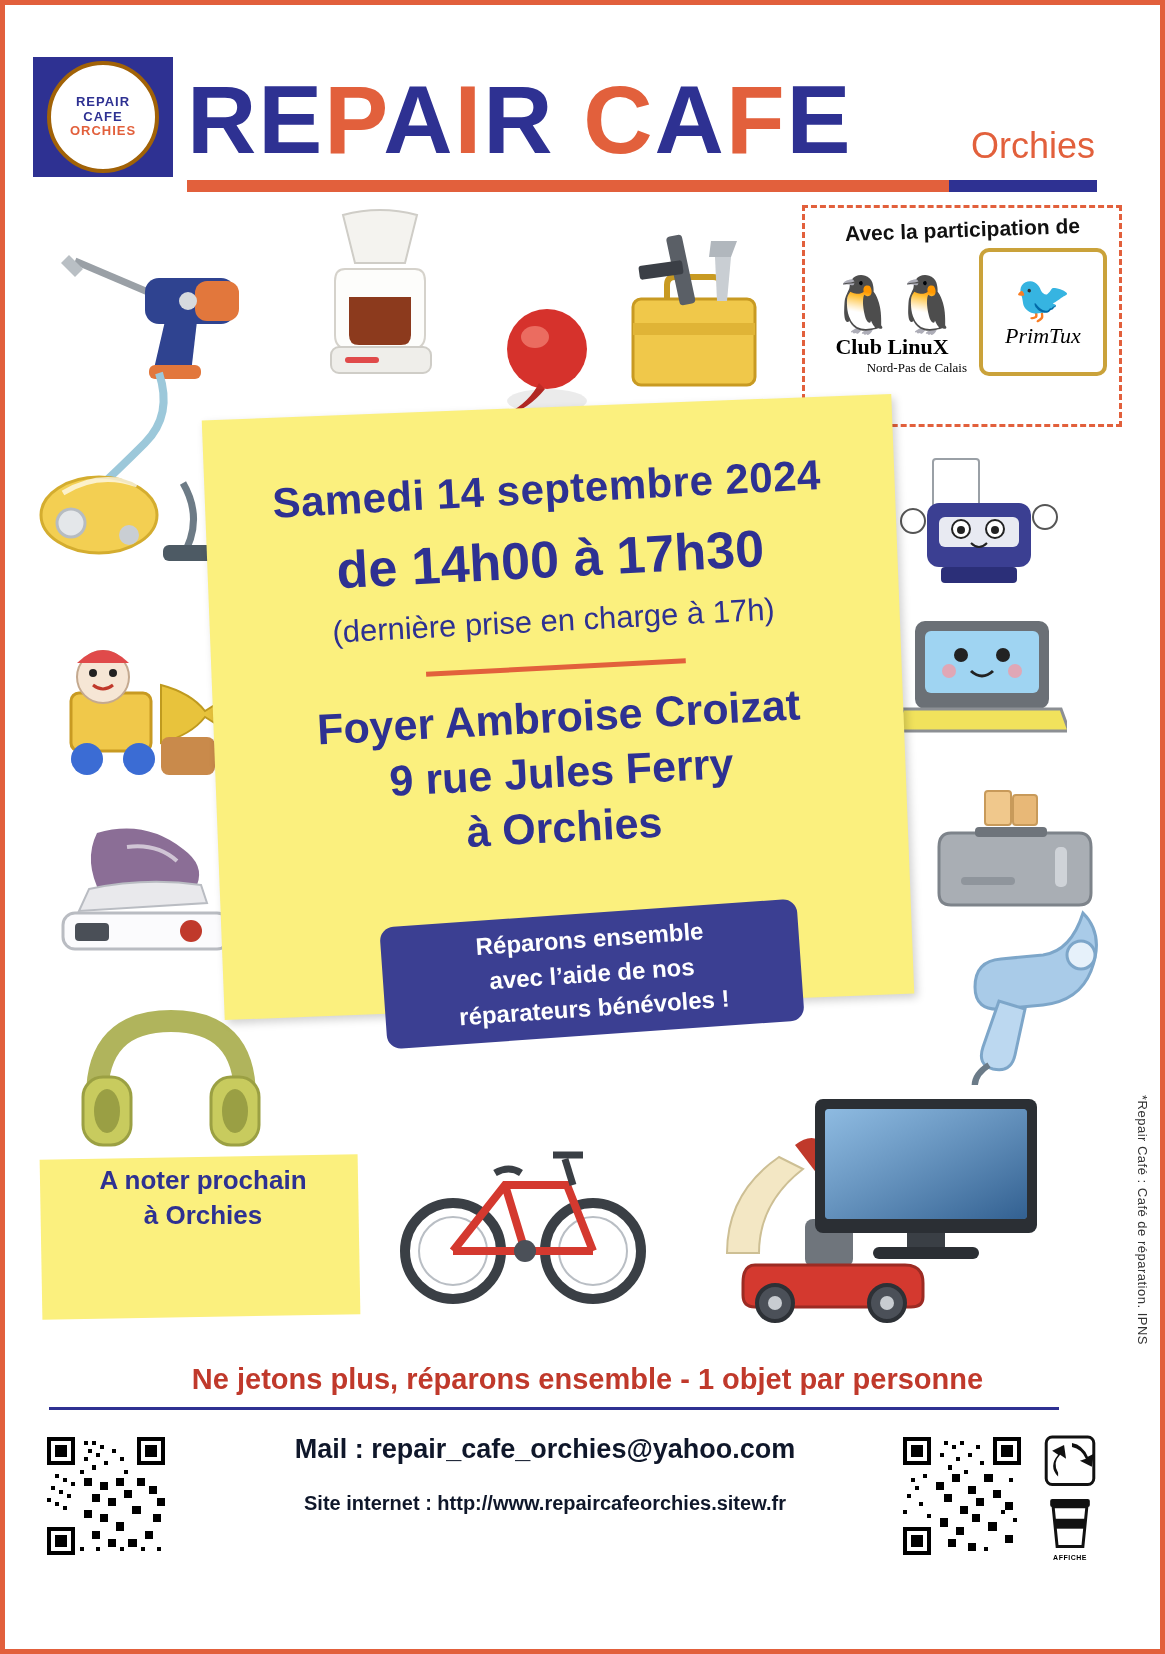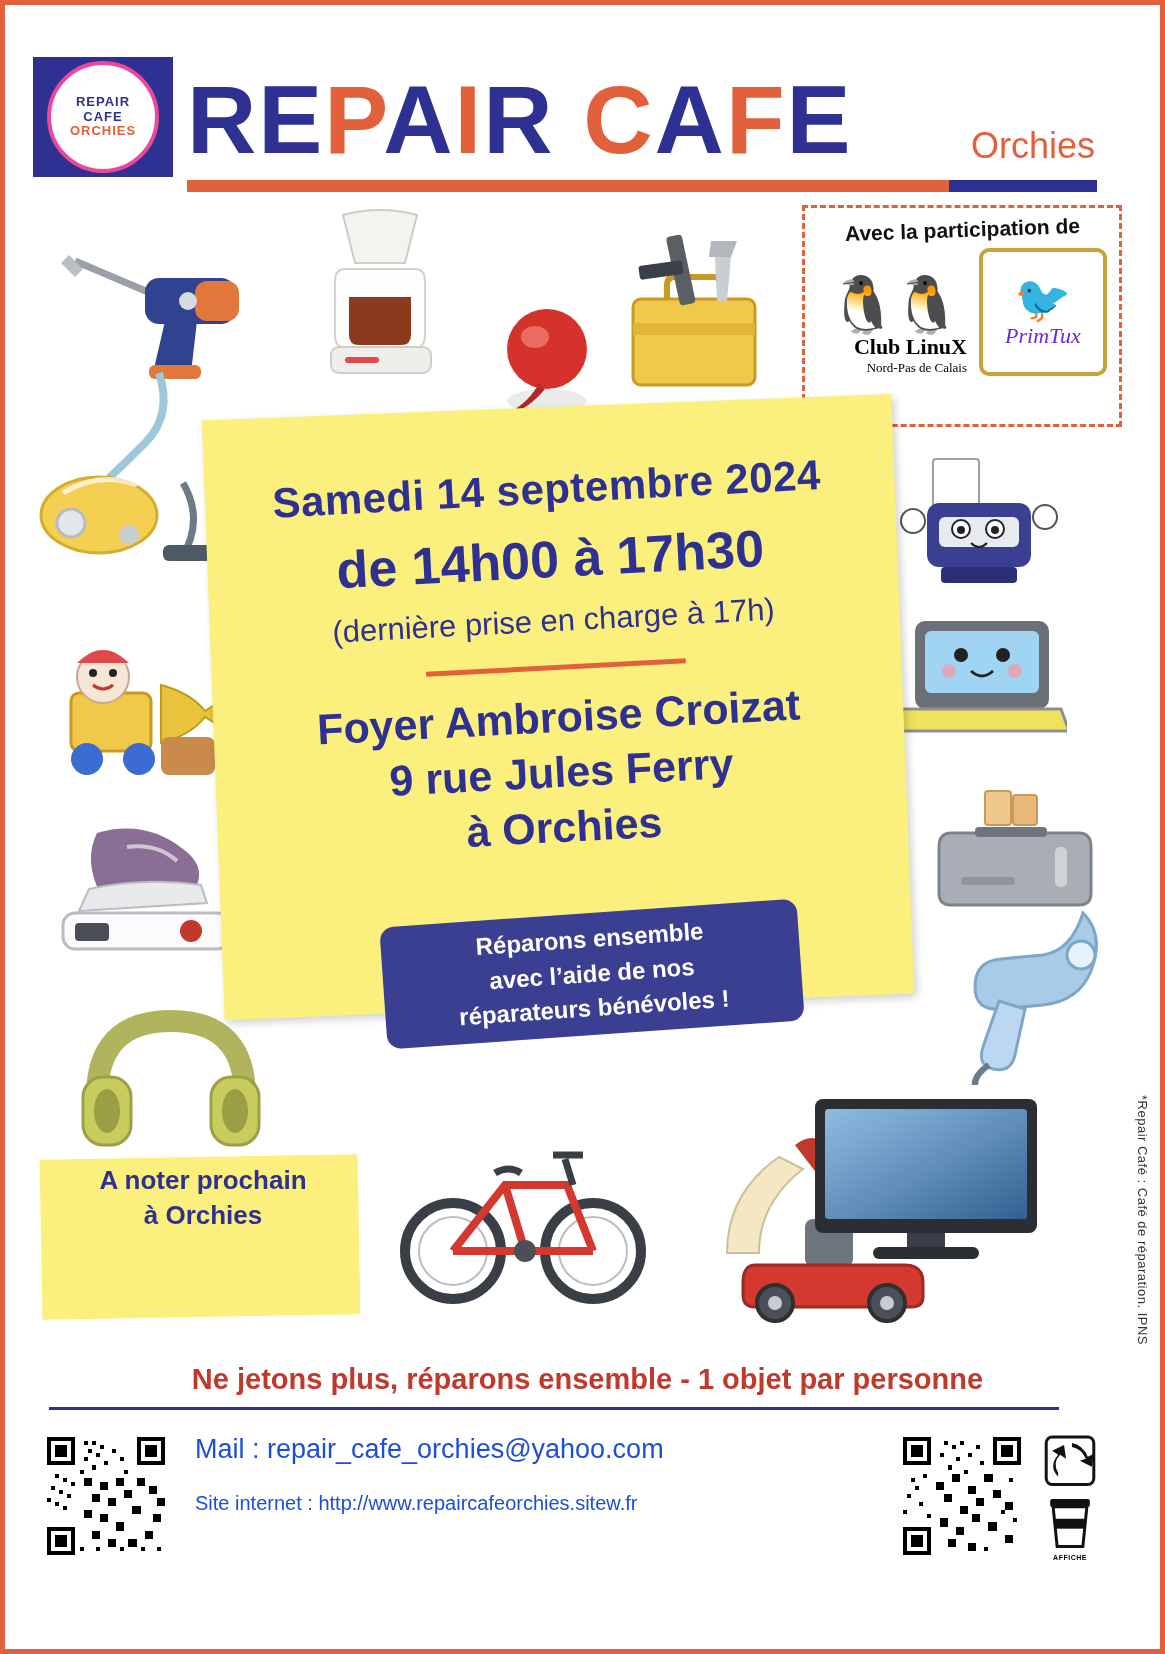--- a/index.html
+++ b/index.html
@@ -30,21 +30,21 @@
     background: #2e3192;
     display: flex;
     align-items: center;
     justify-content: center;
   }
   .logo-circle {
     width: 104px;
     height: 104px;
     border-radius: 50%;
     background: #ffffff;
-    border: 4px solid #ec4899;
+    border: 4px solid #a16207;
     display: flex;
     flex-direction: column;
     align-items: center;
     justify-content: center;
     line-height: 1.12;
   }
   .logo-line {
     font-size: 13px;
     font-weight: bold;
     letter-spacing: 1px;
@@ -119,39 +119,39 @@
     align-items: flex-end;
     justify-content: center;
     gap: 12px;
     margin-top: 6px;
   }
   .clublinux {
     text-align: center;
     width: 150px;
   }
   .penguins { font-size: 56px; line-height: 58px; letter-spacing: -6px; }
-  .clublinux-t1 { font-size: 22px; font-weight: bold; font-family: "Liberation Serif", serif; text-align: right; }
+  .clublinux-t1 { font-size: 22px; font-weight: bold; font-family: "Liberation Serif", serif; }
   .clublinux-t2 { font-size: 13px; font-family: "Liberation Serif", serif; text-align: right; }
   .primtux {
     width: 120px;
     height: 120px;
     border: 4px solid #caa23a;
     border-radius: 10px;
     background: #ffffff;
     display: flex;
     flex-direction: column;
     align-items: center;
     justify-content: center;
   }
   .primtux-bird { font-size: 46px; line-height: 48px; }
   .primtux-name {
     font-family: "Liberation Serif", serif;
     font-style: italic;
     font-size: 22px;
-    color: #6d28d9;
+    color: #000000;
   }
 
   
   .note {
     position: absolute;
     left: 208px;
     top: 402px;
     width: 690px;
     height: 600px;
     background: #fbf07e;
@@ -280,22 +280,23 @@
     text-orientation: mixed;
     letter-spacing: 0.5px;
   }
 
   
   .contact {
     position: absolute;
     left: 190px;
     top: 1424px;
     width: 700px;
-    color: #1d4ed8;
-    font-weight: normal;
+    text-align: center;
+    color: #0f172a;
+    font-weight: bold;
     line-height: 1.52;
   }
   .contact .l1 { font-size: 27px; }
   .contact .l2 { font-size: 25px; }
   .contact .l3 { font-size: 20px; margin-top: 18px; }
 
   .qr {
     position: absolute;
     width: 118px;
     height: 118px;

